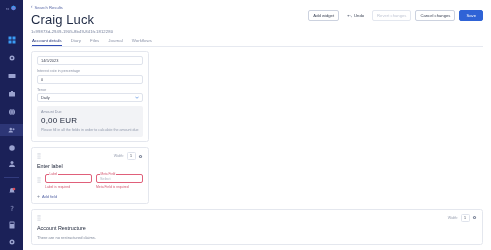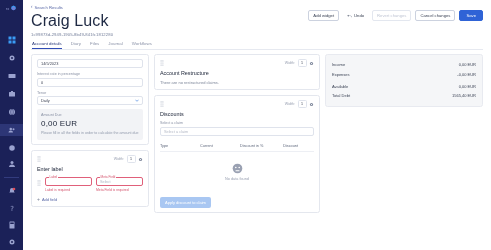--- a/index.html
+++ b/index.html
@@ -39,21 +39,21 @@
     display: flex; flex-direction: column; align-items: center; gap: 5px;
   }
   .sb-sep { width: 15px; height: 1px; background: #333c7e; margin: 2px 0; }
 
   
   .main { flex: 1; height: 250px; background: #ffffff; overflow: hidden; position: relative; }
 
   .topbar { padding: 5px 8px 0 8px; position: relative; }
   .crumb { font-size: 4.2px; color: #5b6aa8; display: flex; align-items: center; gap: 2px; }
   .crumb .chev { font-size: 4.5px; line-height: 1; }
-  .page-title { font-size: 16px; font-weight: 400; color: #1f2a44; margin-top: 2px; letter-spacing: .1px; }
+  .page-title { font-size: 13px; font-weight: 400; color: #1f2a44; margin-top: 2px; letter-spacing: .1px; }
   .page-sub { font-size: 4.2px; color: #76809c; margin-top: 1.5px; letter-spacing: .1px; }
 
   .tabs { display: flex; gap: 9px; margin-top: 4px; border-bottom: 1px solid #e6e9f0; padding-left: 1px; }
   .tab { font-size: 4.4px; color: #8b93a8; padding-bottom: 2.5px; }
   .tab.active { color: #2b3a7a; border-bottom: 1.2px solid #2f4bb5; }
 
   .actions { position: absolute; top: 10px; right: 8px; display: flex; align-items: center; gap: 4px; }
   .btn {
     font-size: 4.2px; padding: 2.5px 4px; border-radius: 2px;
     border: 1px solid #ccd2df; background: #fff; color: #3a4254;
@@ -62,20 +62,21 @@
   .btn.ghost { border: none; background: transparent; display: flex; align-items: center; gap: 2px; color: #3a4254; }
   .btn.disabled { color: #c0c6d4; border-color: #e3e7ef; }
   .btn.primary { background: #2f63d6; border-color: #2f63d6; color: #fff; padding: 2.5px 6px; }
   .undo-ic { width: 5px; height: 4px; display: inline-block; color: #4a5368; }
 
   
   .content {
     display: flex; gap: 5px;
     padding: 4px 8px 0 8px;
     height: 200px;
+    flex-direction: column;
   }
   .col-left  { width: 118px; flex: 0 0 118px; display: flex; flex-direction: column; gap: 5px; }
   .col-mid   { flex: 1; display: flex; flex-direction: column; gap: 5px; }
   .col-right { width: 158px; flex: 0 0 158px; }
 
   .card {
     border: 1px solid #e4e7ee; border-radius: 2.5px; background: #fff;
     padding: 4px 5px;
   }
   .card-head { display: flex; align-items: center; justify-content: space-between; }

